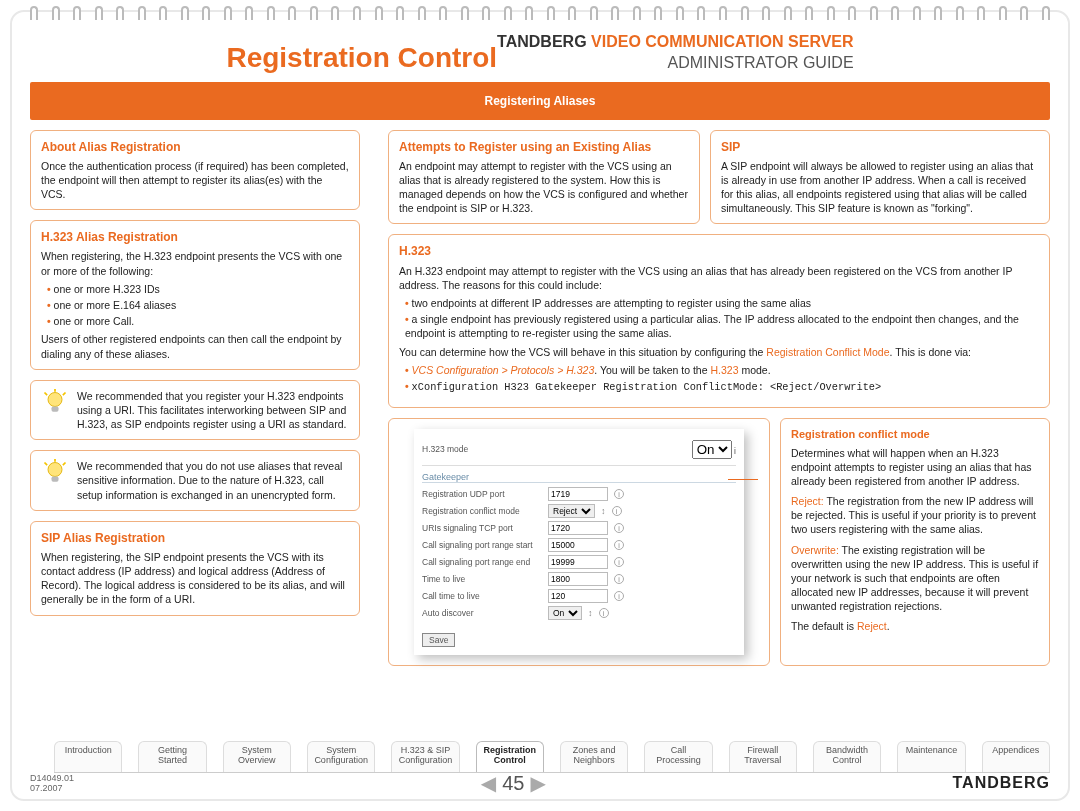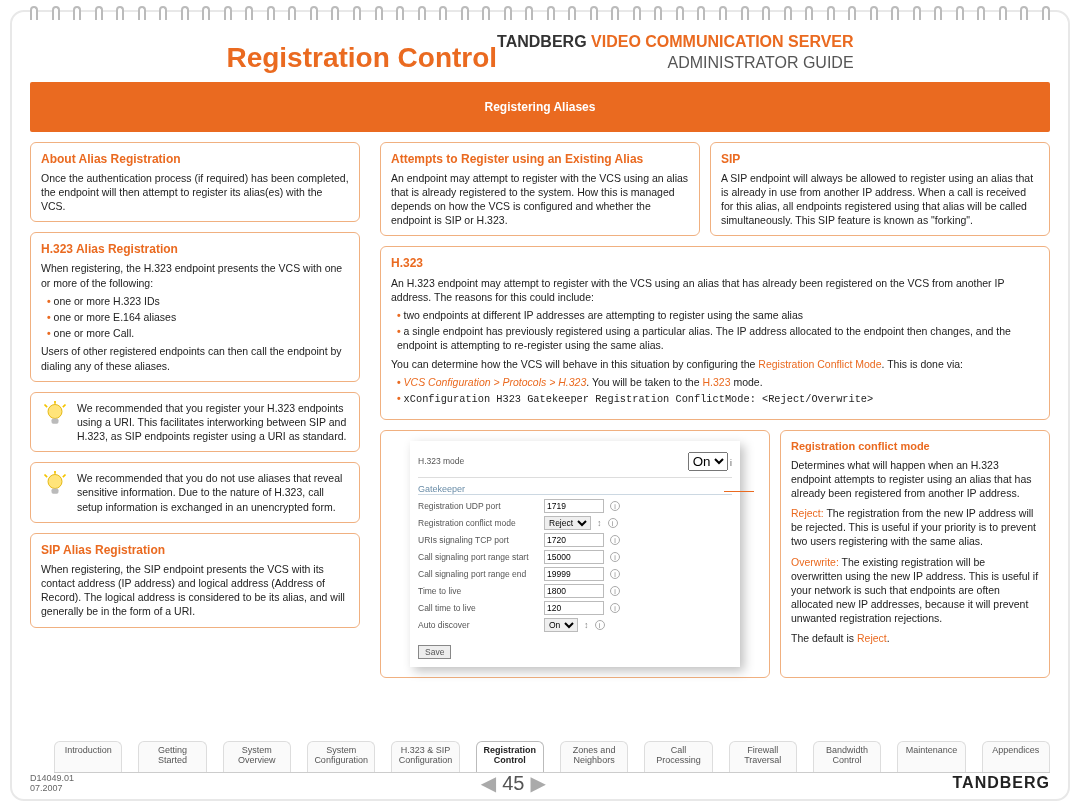--- a/index.html
+++ b/index.html
@@ -9,22 +9,22 @@
     border: 2px solid #e8e8e8; border-radius: 14px; background: #fff;
     padding: 14px 18px 8px 18px;
   }
   .spiral { position: absolute; top: -6px; left: 18px; right: 18px; height: 18px; display: flex; justify-content: space-between; }
   .spiral span { width: 8px; height: 14px; border: 2px solid #bbb; border-bottom: none; border-radius: 8px 8px 0 0; background: #fff; display: inline-block; }
   .hdr { display: flex; justify-content: center; align-items: flex-end; margin-top: 6px; }
   .title { color: #ea6a20; font-size: 28px; font-weight: bold; }
   .brand { font-size: 16px; text-align: right; color: #555; line-height: 1.3; }
   .brand .vcs { color: #ea6a20; font-weight: bold; }
   .brand .tb { font-weight: bold; color: #333; }
-  .banner { background: #ea6a20; color: #fff; font-weight: bold; font-size: 12px; text-align: center; padding: 18px 0; margin: 8px 0 10px 0; border-radius: 2px; }
-  .cols { display: flex; gap: 20px; }
+  .banner { background: #ea6a20; color: #fff; font-weight: bold; font-size: 12px; text-align: center; padding: 12px 0; margin: 8px 0 10px 0; border-radius: 2px; }
+  .cols { display: flex; gap: 28px; }
   .left { width: 330px; flex: none; display: flex; flex-direction: column; gap: 10px; }
   .right { flex: 1; display: flex; flex-direction: column; gap: 10px; }
   .box { border: 1px solid #f0b080; border-radius: 6px; padding: 8px 10px; font-size: 10.5px; line-height: 1.35; }
   .box h3 { color: #ea6a20; font-size: 12px; margin-bottom: 4px; }
   .box ul { list-style: none; margin: 4px 0 4px 6px; }
   .box ul li::before { content: "• "; color: #ea6a20; font-weight: bold; }
   .box ul li { margin: 2px 0; }
   .row2 { display: flex; gap: 10px; }
   .row2 > .box { flex: 1; }
   .row2 .sip { width: 340px; flex: none; }

